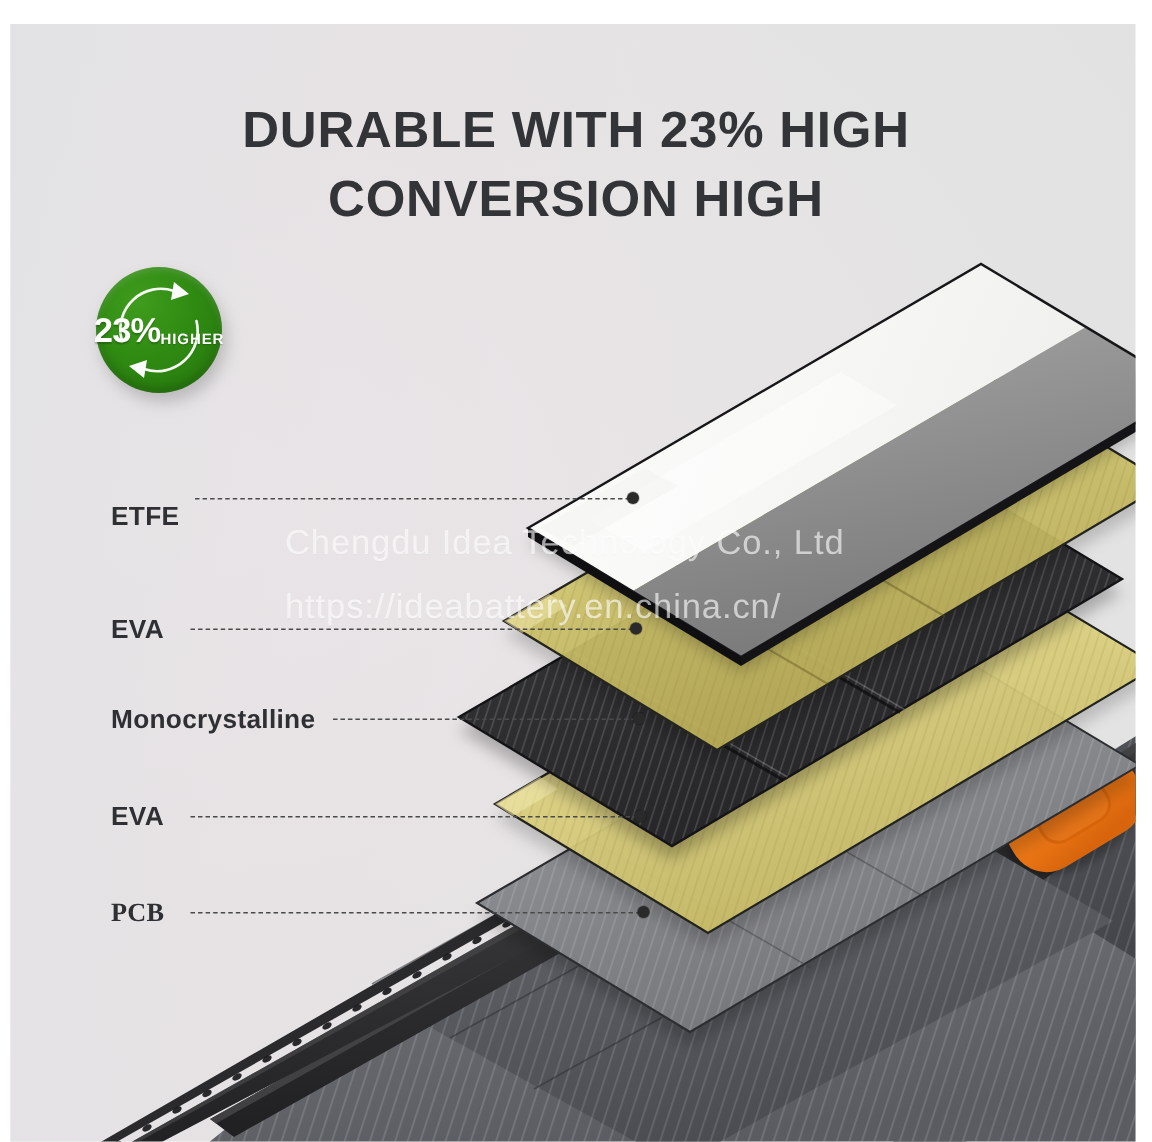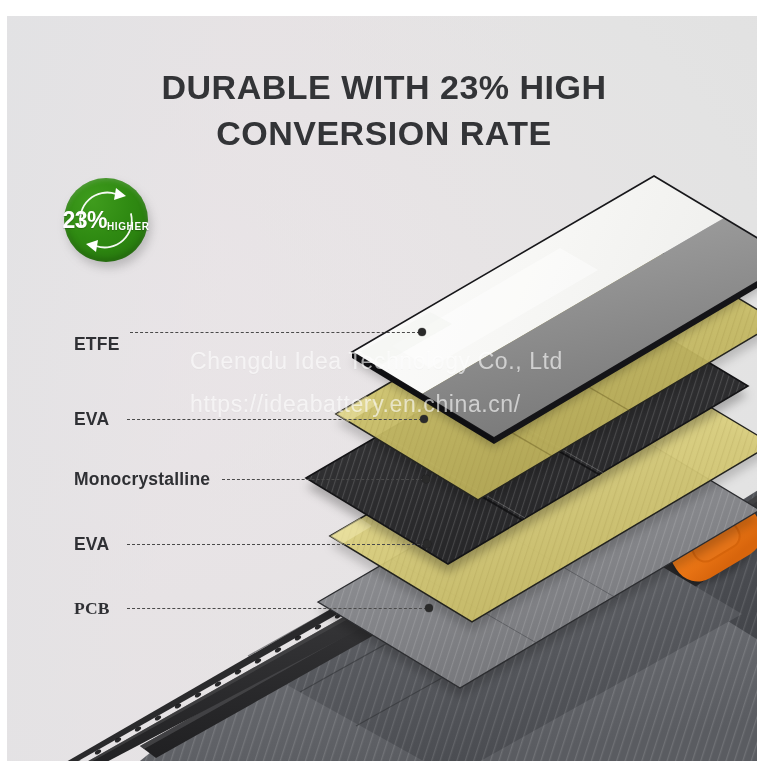--- a/index.html
+++ b/index.html
@@ -311,21 +311,21 @@
       <path d="M794,244 L494,422 L494,428 L794,250 Z" fill="#141417"></path>
 
       <path d="M392,330 L560,232 L598,254 L430,352 Z" fill="#ffffff" opacity=".45"></path>
       <path d="M360,336 L430,296 L452,308 L382,348 Z" fill="#f2f4f0" opacity=".5"></path>
     </g>
 
     </g>
   </svg>
 
   <div class="title" id="title1">DURABLE WITH 23% HIGH</div>
-  <div class="title" id="title2">CONVERSION RATE</div>
+  <div class="title" id="title2">CONVERSION HIGH</div>
 
   <div id="badge">
     <div class="shadow"></div>
     <div class="disc"></div>
     <svg width="84" height="84" viewBox="0 0 84 84">
 
       <path d="M17,48 A27,27 0 0 1 52,16" fill="none" stroke="#ffffff" stroke-width="1.8" stroke-linecap="round" opacity=".95"></path>
       <path d="M67,36 A27,27 0 0 1 32,68" fill="none" stroke="#ffffff" stroke-width="1.8" stroke-linecap="round" opacity=".95"></path>
 
       <polygon points="52,10 62,18 50,22" fill="#ffffff"></polygon>

